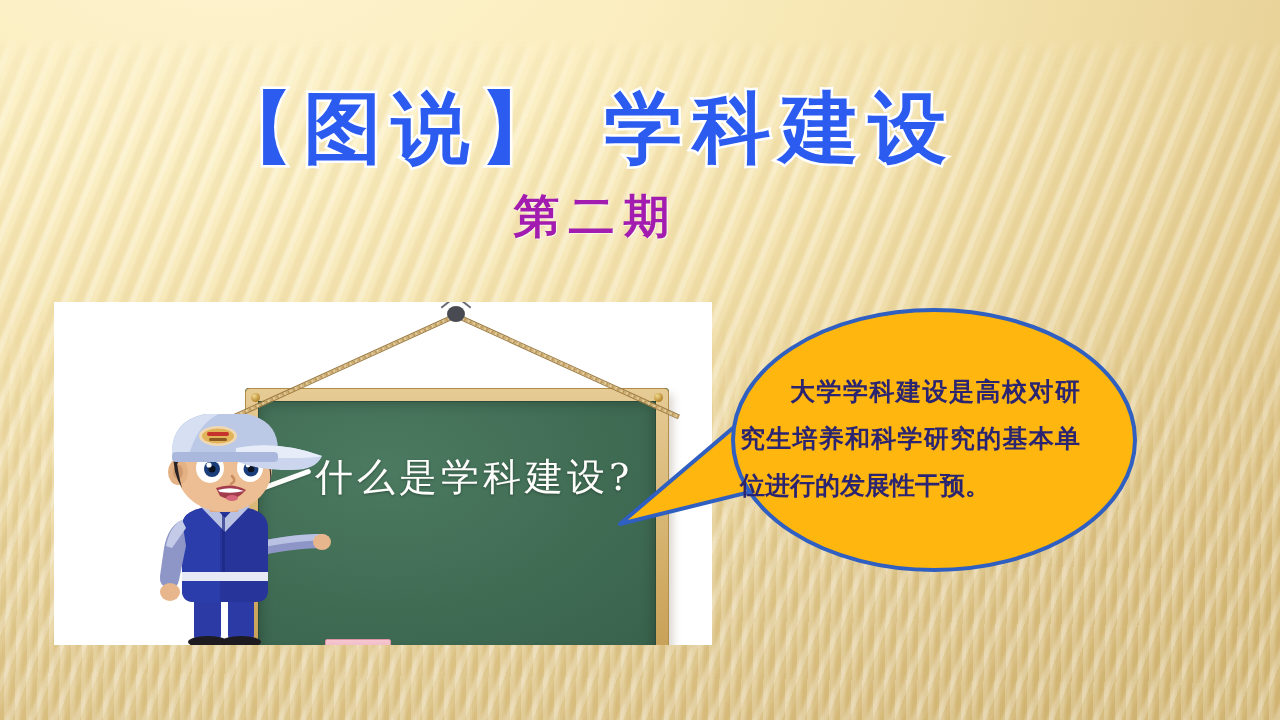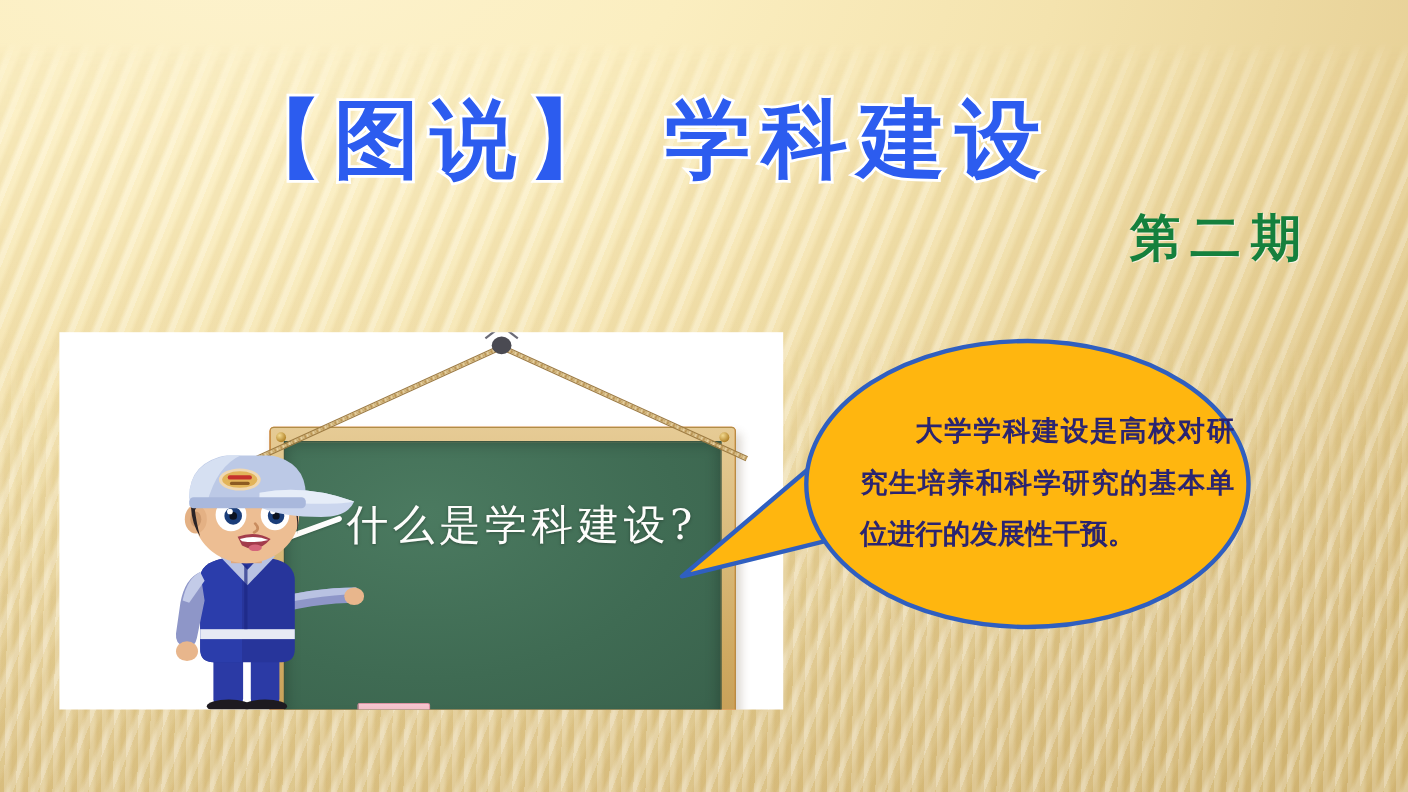--- a/index.html
+++ b/index.html
@@ -60,26 +60,26 @@
     letter-spacing:10px;
     color:#2C5CEF;
     -webkit-text-stroke: 5px #ffffff;
     paint-order: stroke fill;
     text-shadow: 0 0 2px rgba(255,255,255,0.9);
     white-space:nowrap;
     line-height:1.05;
   }
   #subtitle {
     position:absolute; left:0; top:186px; width:1280px;
-    text-align:right; padding-right:88px;
+    text-align:center; padding-right:88px;
     font-family: "DejaVu Serif", "Liberation Serif", serif;
     font-size:46px;
     font-weight:bold;
     letter-spacing:9px;
-    color:#15803d;
+    color:#a21caf;
     text-shadow: 1px 1px 0 rgba(255,255,255,0.65);
     white-space:nowrap;
   }
 
   
   #photo-panel {
     position:absolute;
     left:54px; top:302px;
     width:658px; height:343px;
     background:#ffffff;
@@ -115,21 +115,21 @@
     z-index:5;
   }
   #rope-left  { left:402px; top:11px; width:245px; transform: rotate(155.5deg); }
   #rope-right { left:402px; top:11px; width:245px; transform: rotate(24.5deg); }
 
   
   #blackboard {
     position:absolute;
     left:191px; top:86px;
     width:424px; height:296px;
-    background:#f97316;
+    background:#14532d;
     border-radius:4px;
     box-shadow: 4px 6px 9px rgba(90,70,40,0.22);
     z-index:4;
   }
   .bb-frame {
     position:absolute; inset:0;
     border-radius:4px;
     background:
       linear-gradient(180deg, #e6cb95 0%, #d9b979 38%, #cfa961 70%, #c49c55 100%);
     border:1px solid #b08d48;
@@ -211,21 +211,20 @@
     width:340px;
     color:#2B2470;
     font-family: "DejaVu Sans", "Liberation Sans", sans-serif;
     font-size:25px;
     font-weight:bold;
     line-height:47px;
     text-align:justify;
     text-indent:2em;
     letter-spacing:0px;
     z-index:14;
-    margin-left:42px;
   }
 </style>
 </head>
 <body>
 
 <div id="slide">
 
   <div class="bg-base"></div>
   <div class="bg-stripes"></div>
   <div class="bg-vstripes"></div>

